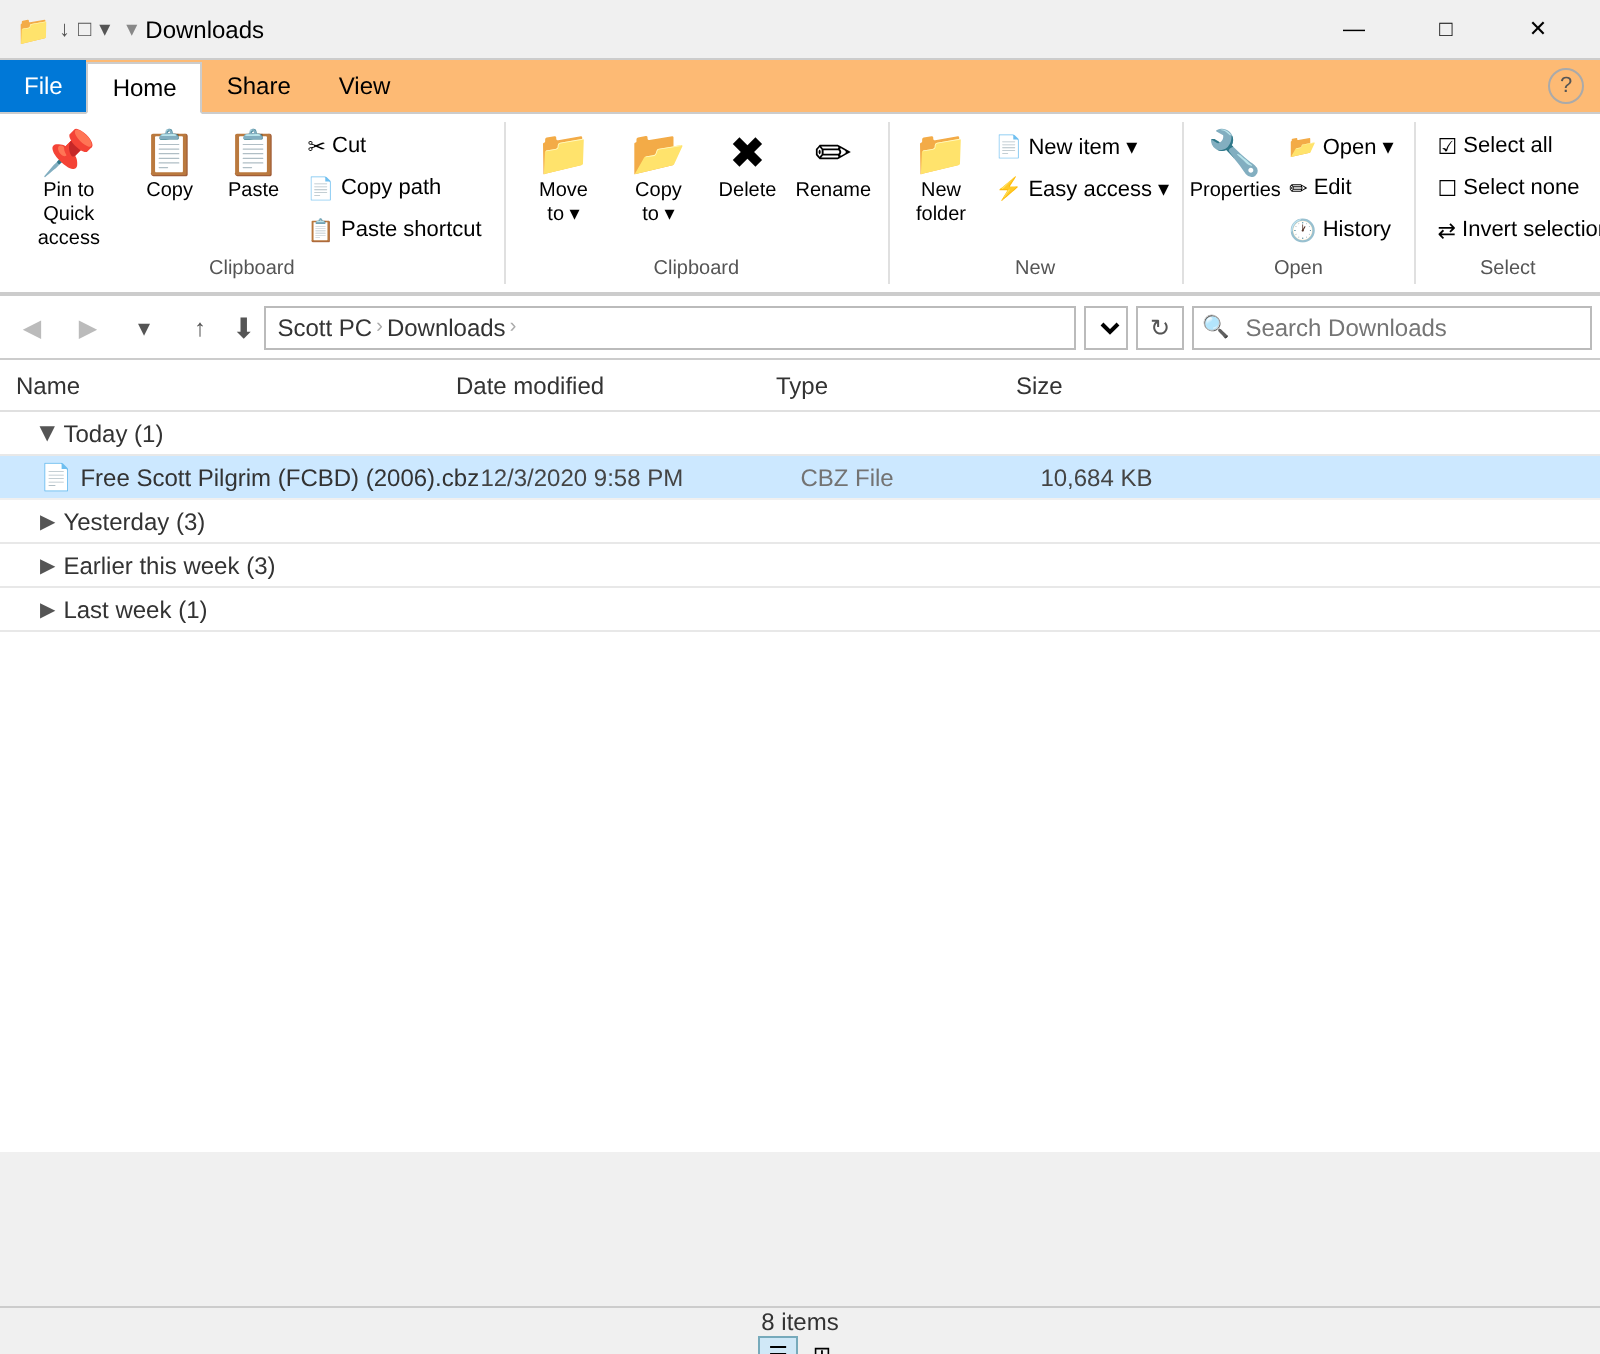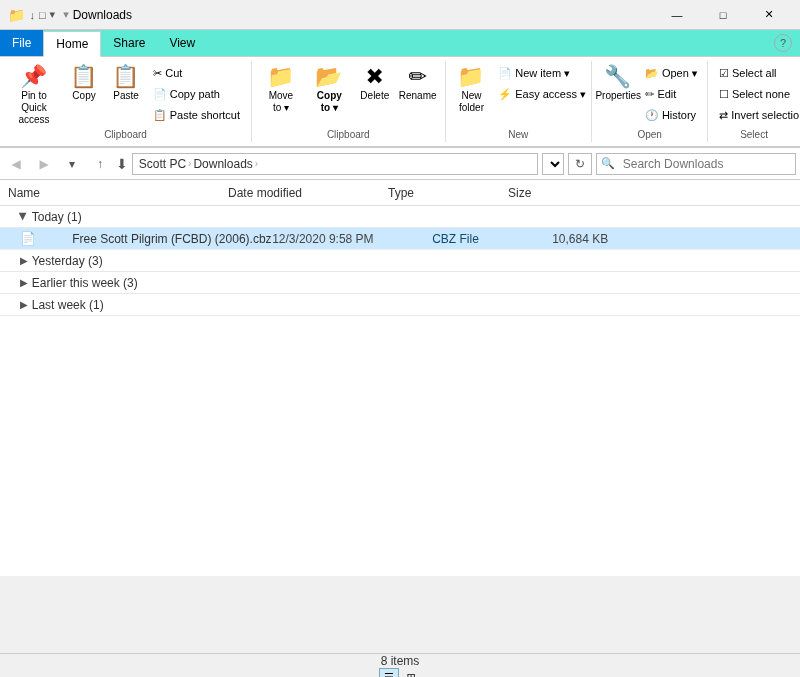--- a/index.html
+++ b/index.html
@@ -203,23 +203,23 @@
       align-items: center;
       height: 22px;
       padding: 0 4px 0 20px;
       font-size: 12px;
       color: #333;
       border-bottom: 1px solid #f0f0f0;
       cursor: pointer;
       background: #cce8ff;
     }
     .file-icon { margin-right: 4px; font-size: 13px; color: #666; }
-    .file-name { width: 200px; margin-left: 32px; }
+    .file-name { width: 200px; }
     .file-date { width: 160px; color: #444; }
-    .file-type { width: 120px; color: #0c4a6e; }
+    .file-type { width: 120px; color: #737373; }
     .file-size { width: 80px; color: #444; }
 
     
     .status-bar {
       height: 24px;
       background: #f0f0f0;
       border-top: 1px solid #ccc;
       display: flex;
       align-items: center;
       padding: 0 8px;
@@ -265,21 +265,21 @@
   <span style="font-size:11px; color:#555; margin-right:4px;">↓</span>
   <span style="font-size:11px; color:#555; margin-right:4px;">□</span>
   <span style="font-size:11px; color:#555; margin-right:8px;">▾</span>
   <span style="margin-right:4px; color:#888; font-size:11px;">▾</span>
   <span style="flex:1; font-size:12px;">Downloads</span>
   <button class="title-bar-btn">—</button>
   <button class="title-bar-btn">□</button>
   <button class="title-bar-btn close">✕</button>
 </div>
 
-<div class="ribbon-tabs" style="background:#5eead4; position:relative;">
+<div class="ribbon-tabs" style="background:#fdba74; position:relative;">
   <button class="ribbon-file-tab">File</button>
   <button class="ribbon-tab active">Home</button>
   <button class="ribbon-tab">Share</button>
   <button class="ribbon-tab">View</button>
   <span style="position:absolute; right:8px; bottom:4px; font-size:11px; cursor:pointer; color:#555; border:1px solid #aaa; border-radius:50%; width:18px; height:18px; display:flex; align-items:center; justify-content:center;">?</span>
 </div>
 
 <div class="ribbon">
 
   <div class="ribbon-group">
@@ -320,21 +320,21 @@
 
   <div class="ribbon-group">
     <div class="ribbon-group-content">
       <button class="ribbon-btn-large">
         <span class="icon">📁</span>
         <span style="text-align:center; line-height:1.2;">Move
 to ▾</span>
       </button>
       <button class="ribbon-btn-large">
         <span class="icon">📂</span>
-        <span style="text-align:center; line-height:1.2;font-weight:bold;">Copy
+        <span style="text-align:center; line-height:1.2;">Copy
 to ▾</span>
       </button>
       <button class="ribbon-btn-large">
         <span class="icon">✖</span>
         <span>Delete</span>
       </button>
       <button class="ribbon-btn-large">
         <span class="icon">✏</span>
         <span>Rename</span>
       </button>

